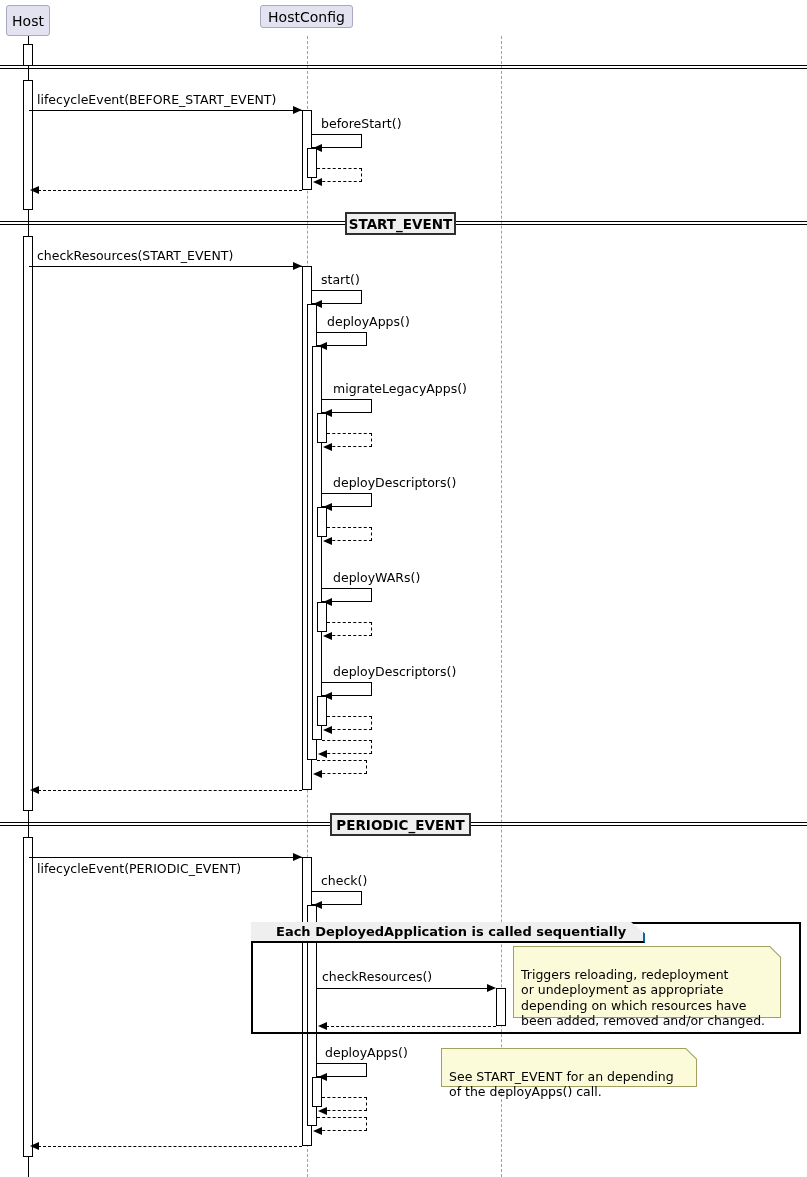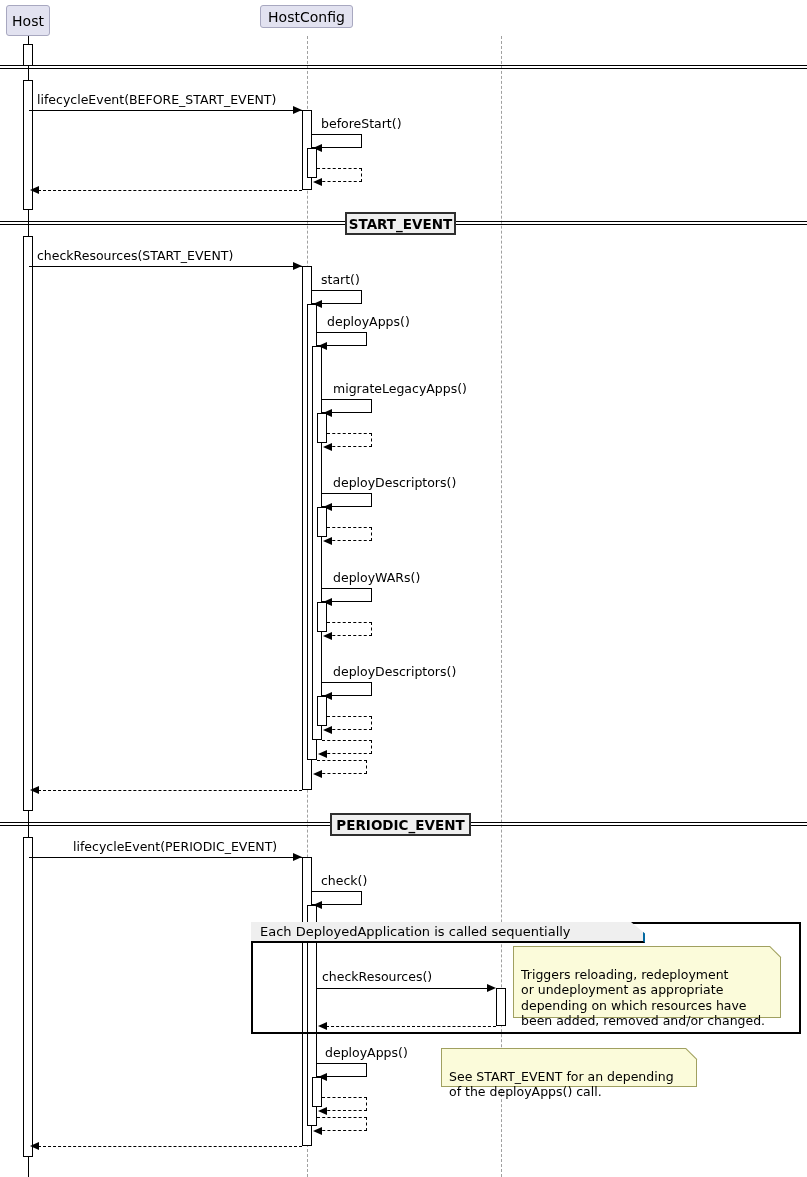--- a/index.html
+++ b/index.html
@@ -120,24 +120,24 @@
     background: transparent;
   }
   .group-tab {
     position: absolute;
     box-sizing: border-box;
     background: #EFEFEF;
     border-right: 2px solid #0369a1;
     border-bottom: 2px solid #000000;
     color: #000000;
     font-size: 13px;
-    font-weight: normal;
+    font-weight: bold;
     display: flex;
     align-items: center;
-    padding-left: 9px;
+    padding-left: 25px;
     white-space: nowrap;
     clip-path: polygon(0 0, calc(100% - 14px) 0, 100% 55%, 100% 100%, 0 100%);
   }
   
   .note {
     position: absolute;
     box-sizing: border-box;
     background: #FBFBDA;
     border: 1px solid #A0A060;
     color: #000000;
@@ -262,21 +262,21 @@
   <div class="arrowhead left" style="left:313px; top:770px;"></div>
 
   <div class="msg ret" style="left:38px; top:790px; width:264px;"></div>
   <div class="arrowhead left" style="left:30px; top:786px;"></div>
 
   <div class="divider-line" style="top:822px;"></div>
   <div class="divider-box" style="left:330px; top:813px; width:141px; height:23px;">
     <span>PERIODIC_EVENT</span>
   </div>
 
-  <div class="msg-label" style="left:37px; top:841px;margin-left:36px;">lifecycleEvent(PERIODIC_EVENT)</div>
+  <div class="msg-label" style="left:37px; top:863px;">lifecycleEvent(PERIODIC_EVENT)</div>
   <div class="msg" style="left:29px; top:857px; width:273px;"></div>
   <div class="arrowhead right" style="left:293px; top:853px;"></div>
 
   <div class="activation" style="left:302px; top:857px; height:289px;"></div>
   <div class="activation" style="left:307px; top:905px; height:221px;"></div>
 
   <div class="msg-label" style="left:321px; top:875px;">check()</div>
   <div class="selfcall" style="left:312px; top:891px; width:50px; height:14px;"></div>
   <div class="arrowhead left" style="left:313px; top:901px;"></div>
 

